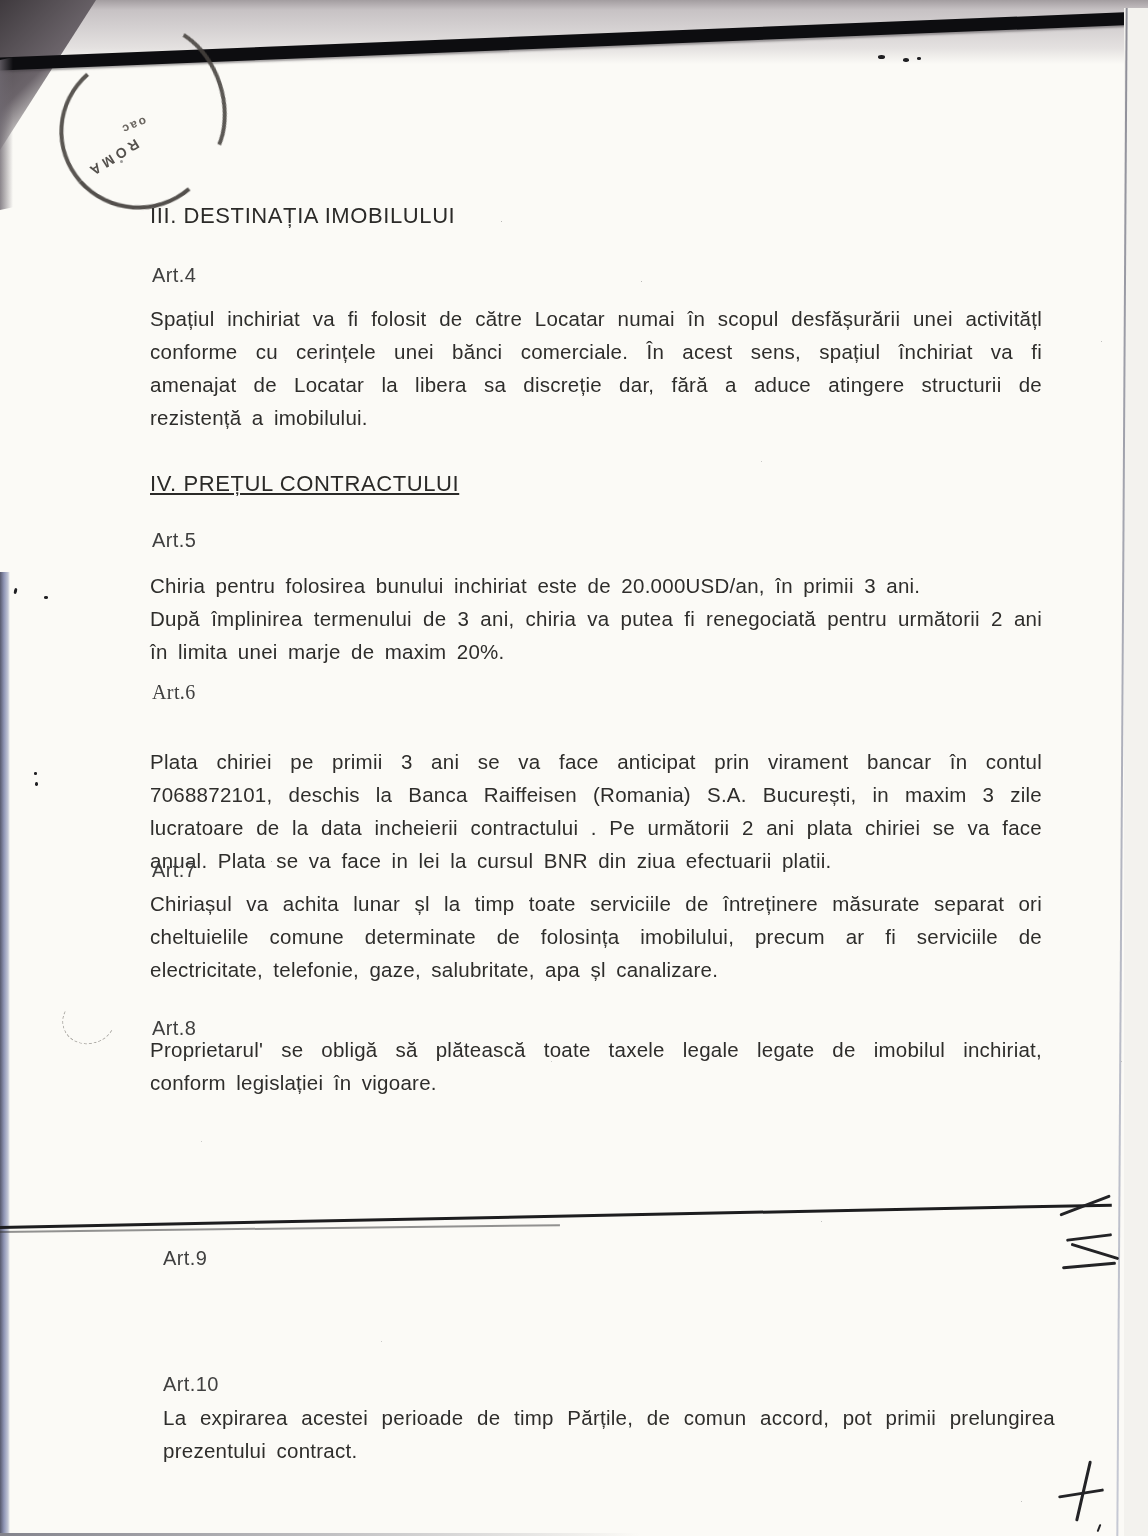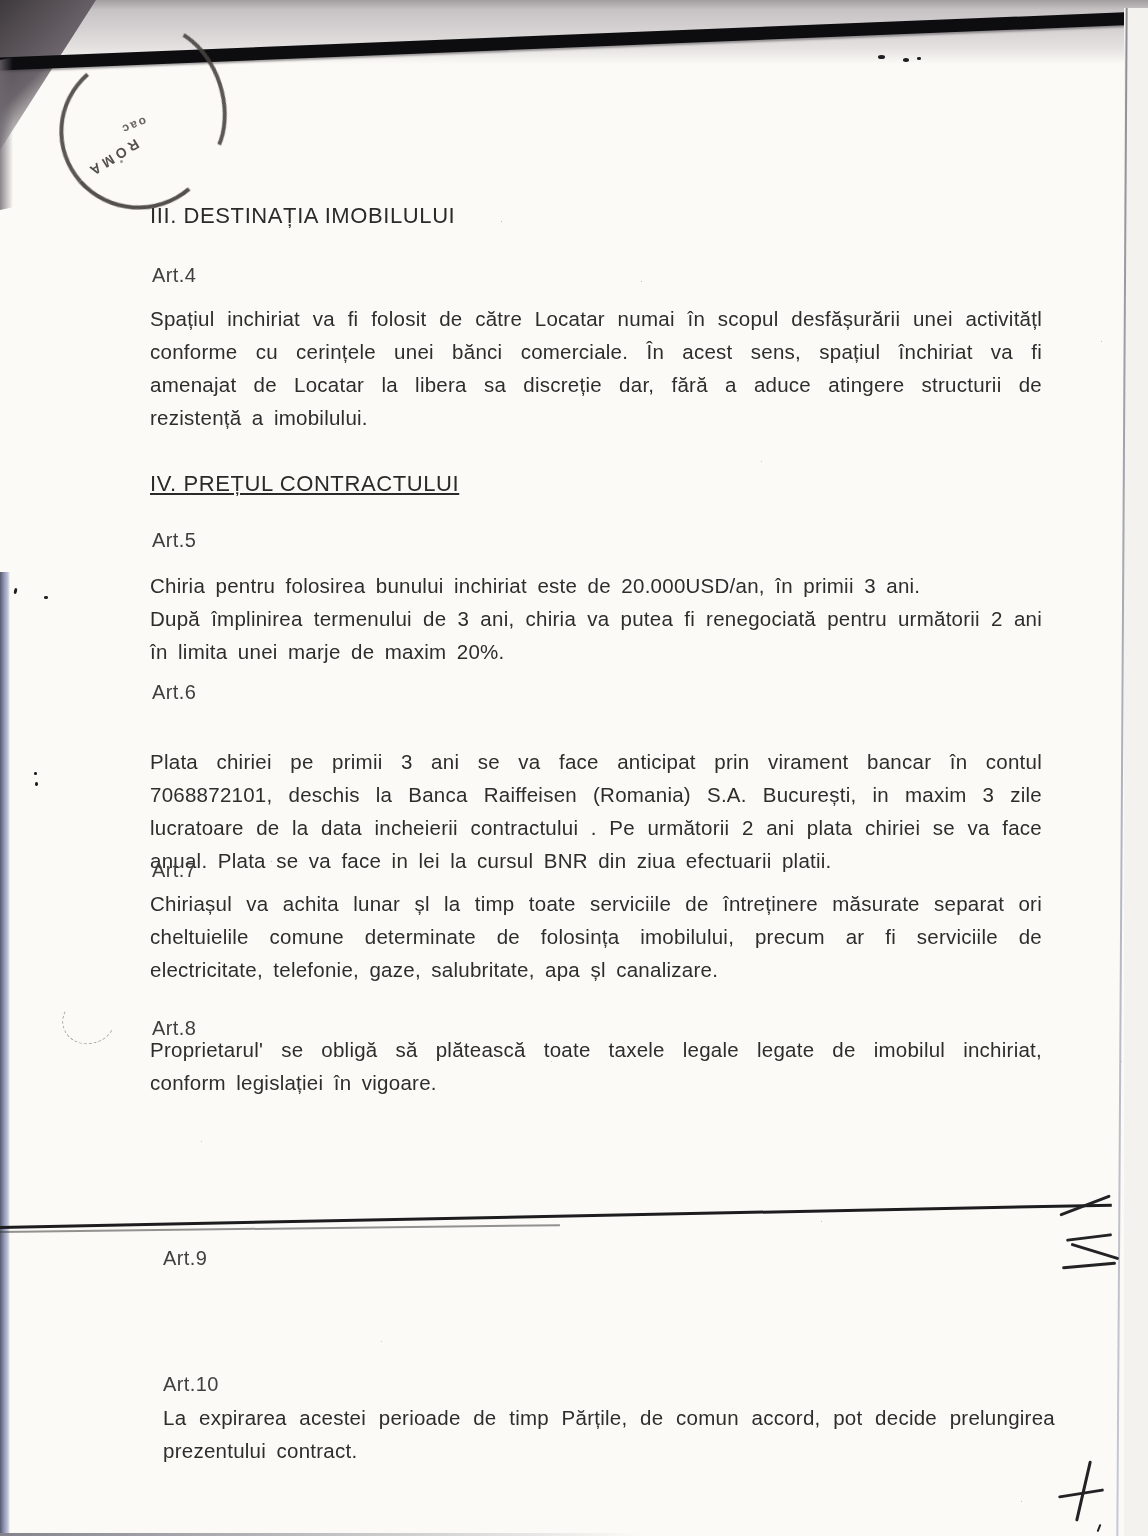--- a/index.html
+++ b/index.html
@@ -67,21 +67,21 @@
   .art-label{position:absolute;left:152px;font-size:20px;letter-spacing:.4px;color:#404040;}
   .art-text{
     position:absolute;left:150px;width:892px;font-size:20.5px;line-height:33px;
     letter-spacing:.25px;word-spacing:4.5px;text-align:justify;text-align-last:left;
     color:#2e2d2b;white-space:pre-line;
   }
   #h-sec3{top:203px;}
   #l-art4{top:264px;}  #t-art4{top:302px;}
   #h-sec4{top:471px;text-decoration:underline;}
   #l-art5{top:529px;}  #t-art5{top:569px;}
-  #l-art6{top:681px;}  #t-art6{top:709px;margin-top:36px;}
+  #l-art6{top:681px;font-family:Liberation Serif, serif;}  #t-art6{top:709px;margin-top:36px;}
   #l-art7{top:859px;}  #t-art7{top:887px;}
   #l-art8{top:1005px;margin-top:12px;} #t-art8{top:1033px;}
   #h-sec5{top:1184px;left:160px;}
   #l-art9{top:1247px;left:163px;}  #t-art9{top:1275px;left:163px;}
   #l-art10{top:1373px;left:163px;} #t-art10{top:1401px;left:163px;}
   
   .pen-rule{position:absolute;left:-2px;top:1226px;width:1114px;height:2.5px;background:#1d1d1f;
     transform:rotate(-1.15deg);transform-origin:left center;}
   .pen-rule2{position:absolute;left:0;top:1231px;width:560px;height:1.5px;background:#3a3a3c;opacity:.55;
     transform:rotate(-0.7deg);transform-origin:left center;}
@@ -144,19 +144,19 @@
 
   <div class="pen-rule"></div>
   <div class="pen-rule2"></div>
   <div class="stroke mark-x1"></div>
   <div class="stroke mark-z1"></div>
   <div class="stroke mark-z2"></div>
   <div class="stroke mark-z3"></div>
 
   <div class="art-label" id="l-art9">Art.9</div>
   <div class="art-label" id="l-art10">Art.10</div>
-  <div class="art-text" id="t-art10">La expirarea acestei perioade de timp Părțile, de comun accord, pot decide prelungirea prezentului contract.</div>
+  <div class="art-text" id="t-art10">La expirarea acestei perioade de timp Părțile, de comun accord, pot primii prelungirea prezentului contract.</div>
 
   <div class="stroke mark-c1"></div>
   <div class="stroke mark-c2"></div>
   <div class="stroke mark-c3"></div>
 
 </div>
 
 </body></html>

